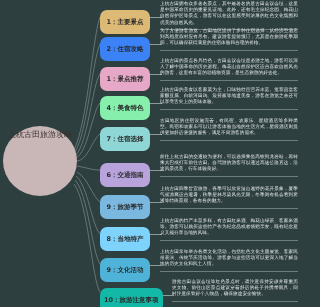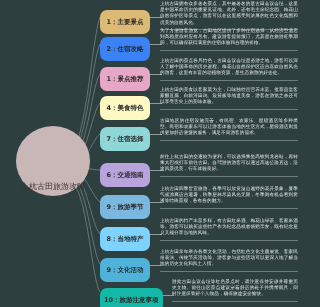--- a/index.html
+++ b/index.html
@@ -24,28 +24,28 @@
   #edges {
     position: absolute;
     left: 0; top: 0;
     width: 300px;
     height: 307px;
     pointer-events: none;
   }
   
   #root-node {
     position: absolute;
-    left: 16px;
+    left: 3px;
     top: 126px;
     width: 74px;
     height: 70px;
     border-radius: 50%;
     background: #c9b6b6;
     display: flex;
-    align-items: flex-end;
+    align-items: flex-start;
     justify-content: center;
     box-sizing: border-box;
     padding: 4px;
     z-index: 5;
   }
   #root-label {
     font-size: 8px;
     line-height: 10px;
     color: #3a3030;
     text-align: center;
@@ -146,21 +146,21 @@
 
   <div class="branch" style="top:67px">
     <div class="node-pill" style="background:#e6a8c6">
       <span class="node-label">1：景点推荐</span>
     </div>
     <div class="connector"></div>
     <div class="detail">上杭古田的景点各具特色，古田会议会址是必游之地，游客可以深入了解中国革命的历史进程。梅花山自然保护区适合喜欢自然风光的游客，这里有丰富的动植物资源，是生态旅游的好去处。</div>
   </div>
 
   <div class="branch" style="top:96px">
-    <div class="node-pill" style="background:#fef9c3">
+    <div class="node-pill" style="background:#86efac">
       <span class="node-label">4：美食特色</span>
     </div>
     <div class="connector"></div>
     <div class="detail">上杭古田的美食以客家菜为主，口味独特且营养丰富。推荐品尝客家酿豆腐、白斩河田鸡、簸箕粄等地道美食，游客在游览之余还可以享受舌尖上的美味体验。</div>
   </div>
 
   <div class="branch" style="top:127px">
     <div class="node-pill" style="background:#8fd6d6">
       <span class="node-label">7：住宿选择</span>
     </div>

